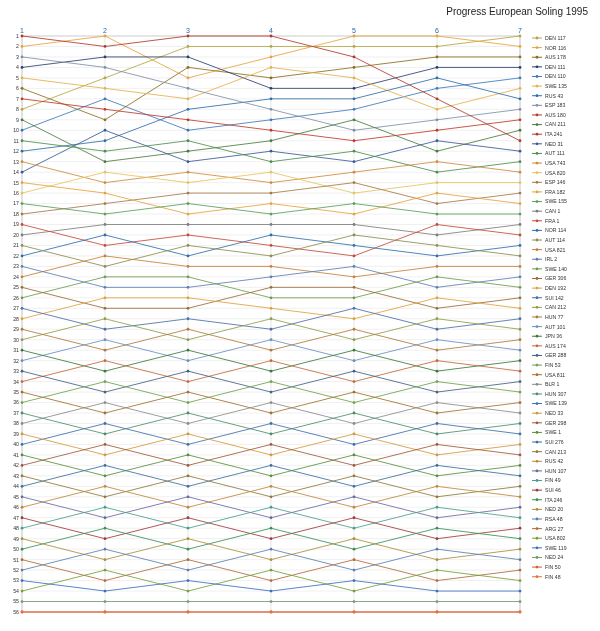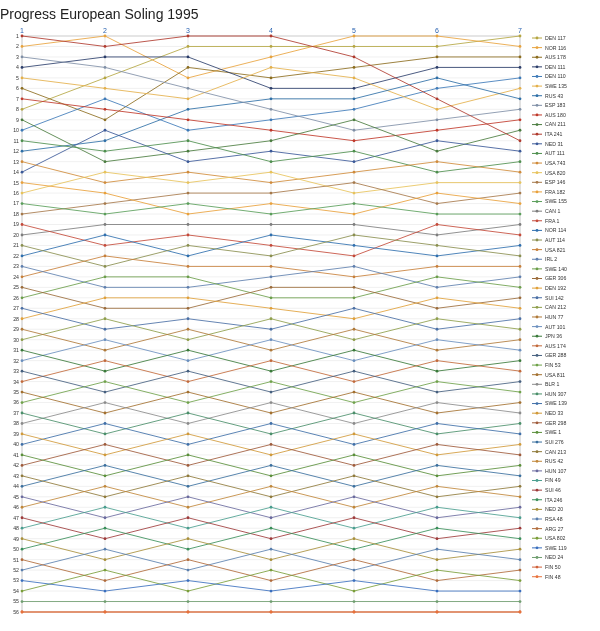--- a/index.html
+++ b/index.html
@@ -1,18 +1,18 @@
 <!DOCTYPE html>
 <html><head>
 <meta charset="utf-8">
 <style>
   html,body{margin:0;padding:0;background:#ffffff;}
   body{width:600px;height:631px;font-family:"Liberation Sans",sans-serif;overflow:hidden;}
   #root{position:relative;width:600px;height:631px;}
-  #title{position:absolute;left:0;top:6px;width:588px;text-align:left;font-size:14px;color:#222;}
+  #title{position:absolute;left:0;top:6px;width:588px;text-align:right;font-size:10px;color:#222;}
   #plot{position:absolute;left:0;top:24px;width:600px;height:600px;}
   svg{display:block;}
   .rank-label{font-size:5.2px;fill:#333;font-family:"Liberation Sans",sans-serif;}
   .round-label{font-size:7px;fill:#2a62b0;font-family:"Liberation Sans",sans-serif;}
   .legend-label{font-size:5.2px;fill:#333;font-family:"Liberation Sans",sans-serif;}
   .gridline{stroke:#d8d8d8;stroke-width:.4;}
   .axisline{stroke:#c9c9c9;stroke-width:.5;}
   .series-path{fill:none;stroke-width:.85;stroke-linejoin:round;stroke-linecap:round;}
   .series-dot{stroke:none;}
   .frame{fill:none;stroke:#b9b9b9;stroke-width:.6;}

